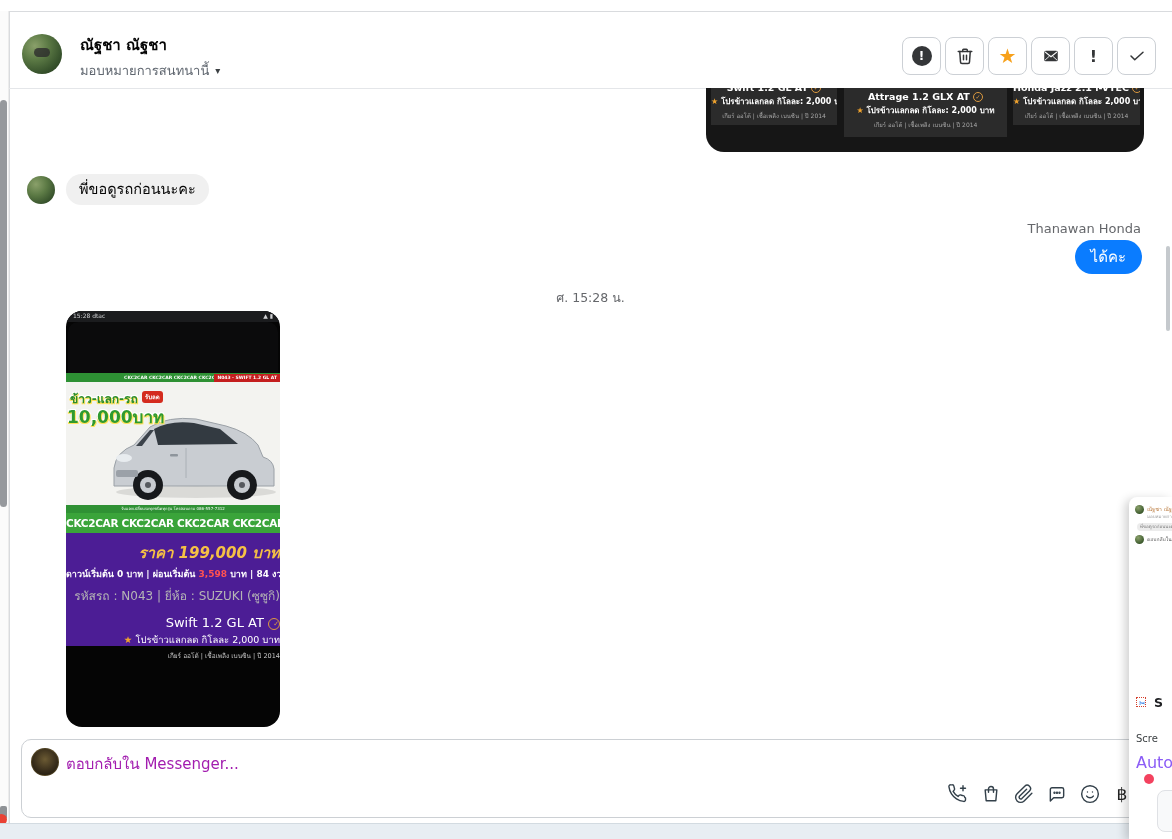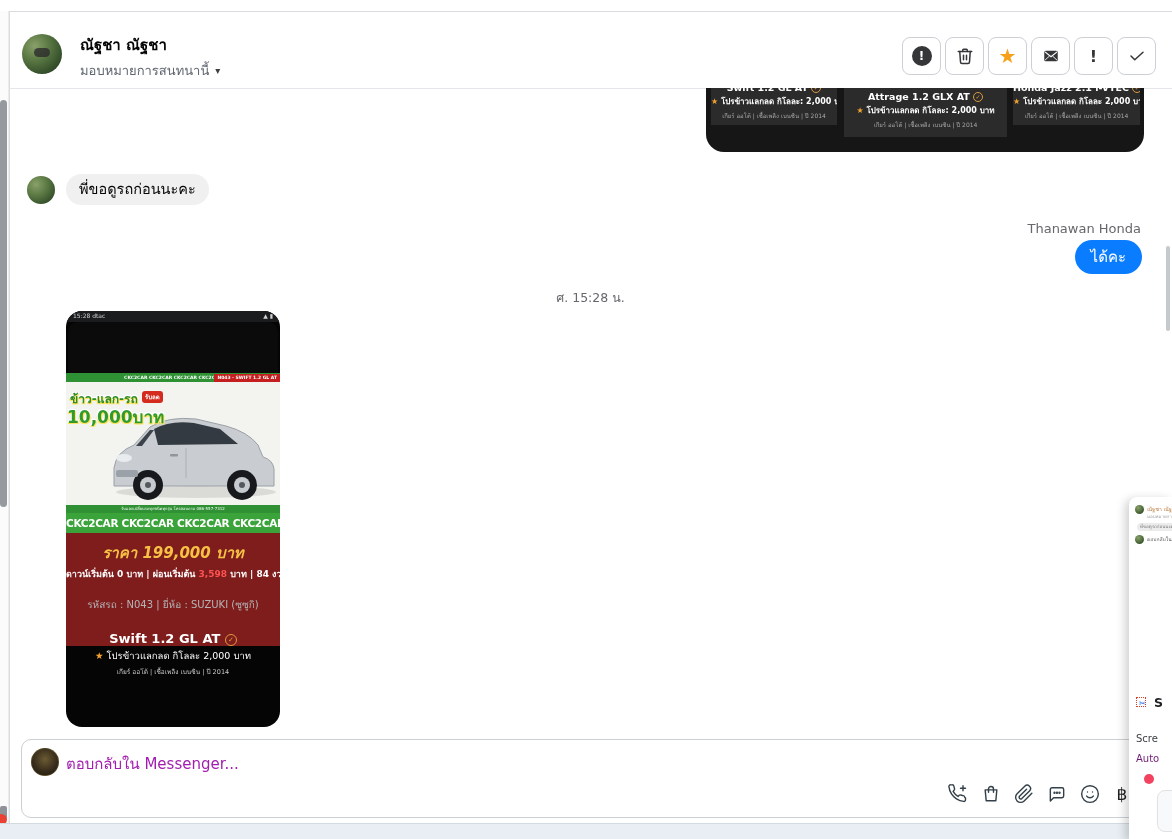--- a/index.html
+++ b/index.html
@@ -71,26 +71,26 @@
   .promo1{position:absolute;left:4px;top:7px;font-size:12px;font-weight:900;color:#2c8c2c;white-space:nowrap;
           text-shadow:1px 1px 0 #ffe259,-1px -1px 0 #fff,1px -1px 0 #fff,-1px 1px 0 #ffe259;}
   .promo-badge{position:absolute;left:76px;top:9px;background:#d42b1e;color:#fff;font-size:6px;
                padding:1px 3px;border-radius:3px;font-weight:bold;}
   .promo2{position:absolute;left:1px;top:21px;font-size:17px;font-weight:900;color:#2f9a2f;white-space:nowrap;
           text-shadow:1px 1px 0 #ffe259,-1px -1px 0 #fff,1px -1px 0 #fff,-1px 1px 0 #ffe259;}
   .ad-contact{position:absolute;left:0;top:194px;width:214px;height:8px;background:#2f9134;color:#fff;
               font-size:4px;line-height:8px;text-align:center;white-space:nowrap;overflow:hidden;}
   .ad-ticker{position:absolute;left:0;top:202px;width:214px;height:20px;background:#3aa43a;color:#fff;
              font-size:10.5px;font-weight:800;line-height:20px;white-space:nowrap;overflow:hidden;letter-spacing:-.3px;}
-  .ad-info{position:absolute;left:0;top:222px;width:214px;height:113px;background:#7f1d1d;text-align:center;color:#fff;}
+  .ad-info{position:absolute;left:0;top:222px;width:214px;height:113px;background:#4c1d95;text-align:right;color:#fff;}
   .ad-price{margin-top:8px;font-style:italic;font-weight:900;font-size:15px;color:#f6c145;}
   .ad-fin{margin-top:2px;font-size:9px;font-weight:bold;color:#fff;white-space:nowrap;}
   .ad-fin .hl{color:#ff5252;}
-  .ad-code{margin-top:16px;font-size:10px;color:#b5b5b5;white-space:nowrap;}
-  .ad-model{margin-top:19px;font-size:13px;font-weight:700;color:#fff;}
+  .ad-code{margin-top:5px;font-size:12px;color:#b5b5b5;white-space:nowrap;}
+  .ad-model{margin-top:10px;font-size:13px;font-weight:400;color:#fff;}
   .ad-promo{margin-top:2px;font-size:9.5px;color:#fff;white-space:nowrap;}
   .ad-specs{margin-top:4px;font-size:6.5px;color:#c9c9c9;white-space:nowrap;}
 
   
   .reply-box{left:21px;top:739px;width:1126px;height:79px;border:1px solid #ccd0d4;border-radius:10px;background:#fff;box-sizing:border-box;}
   .r-avatar{left:31px;top:748px;width:26px;height:26px;border-radius:50%;
             background:radial-gradient(circle at 50% 40%,#6b5a33 0%,#3a2f1c 55%,#17120a 100%);
             border:1px solid #c9a84c33;}
   .r-placeholder{left:66px;top:752px;font-size:15px;color:#a21caf;cursor:text;}
   .ribtn{top:783px;width:24px;height:22px;display:flex;align-items:center;justify-content:center;
@@ -111,21 +111,21 @@
   .ov-sub{font-size:4.5px;color:#9a9a9a;white-space:nowrap;}
   .ov-pill{position:absolute;left:8px;top:26px;height:8px;line-height:8px;background:#ececec;border-radius:4px;
            padding:0 3px;font-size:4.5px;color:#777;white-space:nowrap;overflow:hidden;max-width:34px;}
   .ov-txt{font-size:5px;color:#555;white-space:nowrap;}
   .snip-wrap{position:absolute;left:7px;top:198px;display:flex;align-items:center;gap:6px;}
   .snip-ico{position:relative;width:12px;height:12px;}
   .snip-sq{position:absolute;left:0;top:0;width:8px;height:8px;border:1px dotted #d4402e;}
   .snip-sc{position:absolute;left:3px;top:2px;font-size:8px;color:#1a73e8;}
   .ov-title{font-size:12.5px;font-weight:bold;color:#202124;}
   .ov-line1{position:absolute;left:7px;top:236px;font-size:10px;color:#3c4043;white-space:nowrap;}
-  .ov-line2{position:absolute;left:7px;top:256px;font-size:10px;color:#701a75;white-space:nowrap;}
+  .ov-line2{position:absolute;left:7px;top:256px;font-size:16px;color:#8b5cf6;white-space:nowrap;}
   .ov-btn{position:absolute;left:28px;top:293px;width:40px;height:40px;background:#f8f9fa;
           border:1px solid #dfe1e5;border-radius:8px;}
 </style>
 </head>
 <body>
 
 <div class="screen">
 
   <div class="abs lsb-track"></div>
   <div class="abs lsb-thumb"></div>

